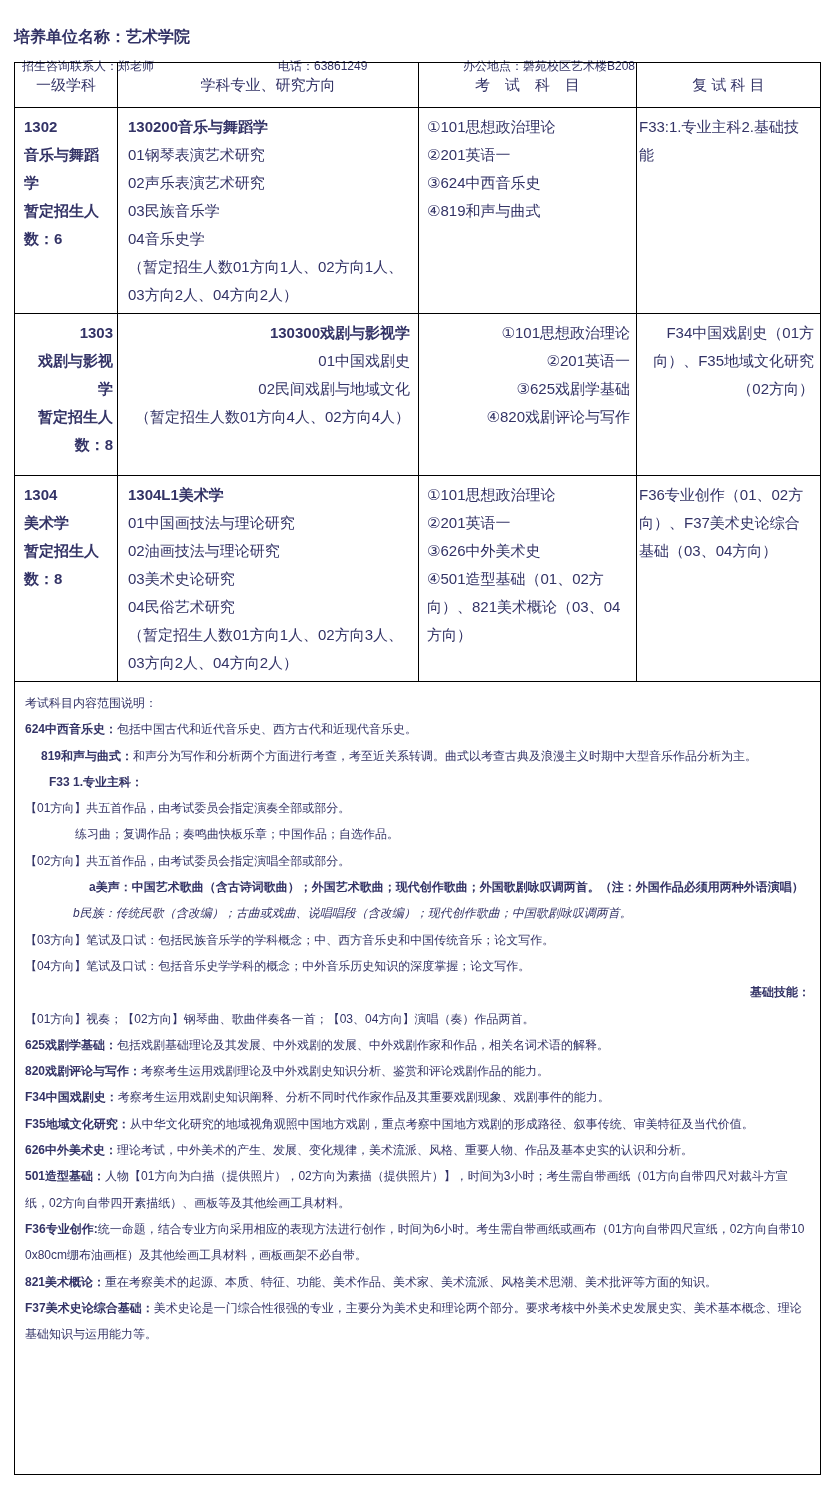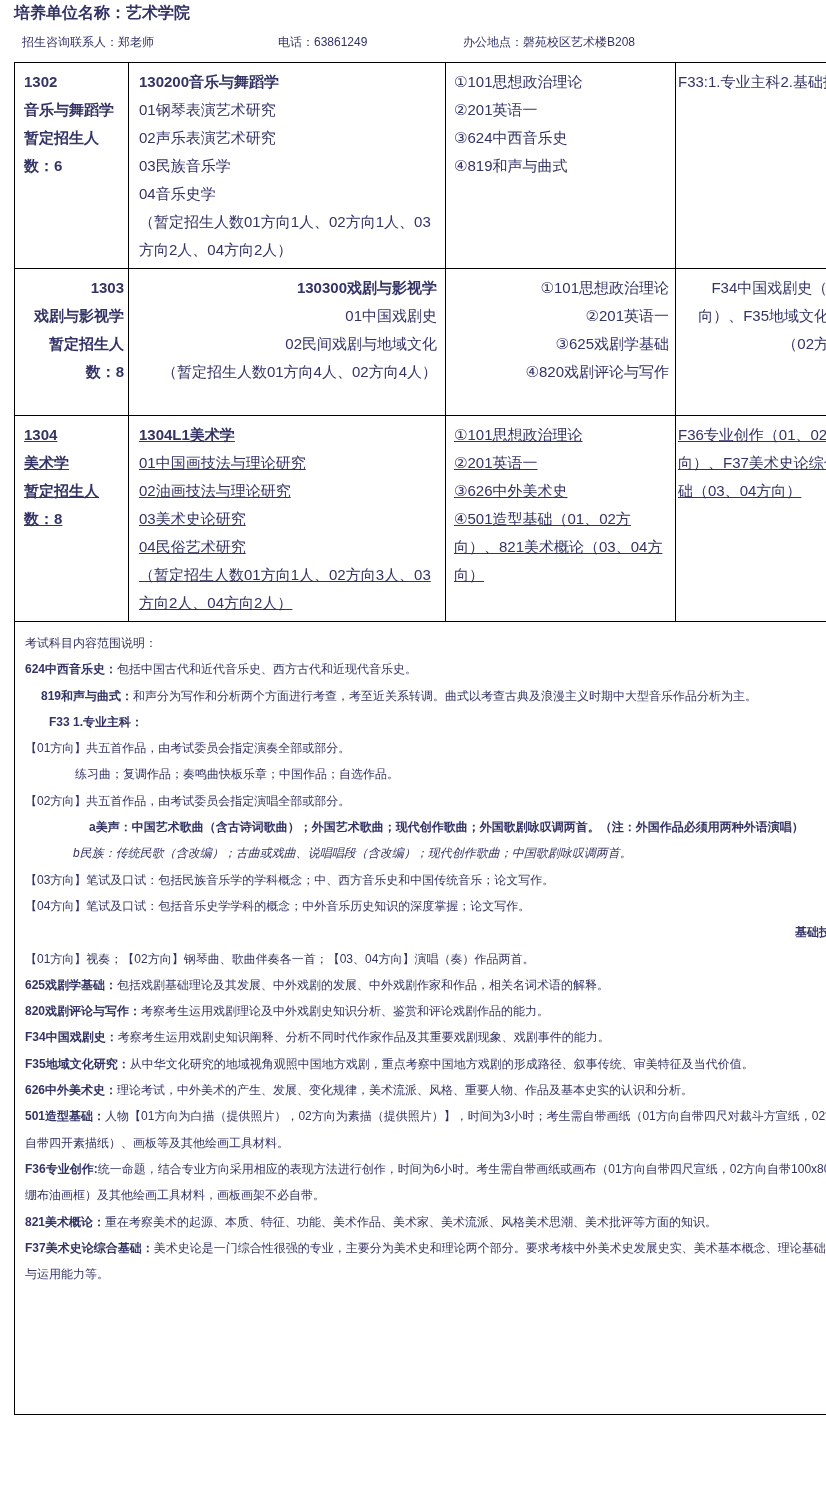--- a/index.html
+++ b/index.html
@@ -1,43 +1,43 @@
 <!DOCTYPE html>
 <html><head>
 <meta charset="utf-8">
 <style>
   html,body{margin:0;padding:0;background:#ffffff;}
   body{
     width:826px;height:1488px;position:relative;overflow:hidden;
     font-family:"Liberation Sans","DejaVu Sans",sans-serif;
     color:#333366;
   }
-  .doc-header{position:absolute;left:14px;top:0;width:798px;}
+  .doc-header{position:absolute;left:14px;top:24px;width:798px;}
   .title-line{margin:0;font-size:16px;font-weight:bold;line-height:26px;}
   .contact-line{margin:4px 0 0 8px;font-size:12px;line-height:24px;}
   .contact-line .seg1{display:inline-block;width:256px;}
   .contact-line .seg2{display:inline-block;width:185px;}
   table.main{
     position:absolute;left:14px;top:62px;width:798px;
     border-collapse:collapse;table-layout:fixed;
   }
   table.main td,table.main th{
     border:1px solid #000000;vertical-align:top;
     font-size:15px;word-break:break-all;
   }
   th.c1,td.c1{width:100px;}
   th.c2,td.c2{width:298px;}
   th.c3,td.c3{width:215px;}
   th.c4,td.c4{width:181px;}
   tr.hdr th{
     height:42px;vertical-align:middle;text-align:center;
     font-weight:normal;font-size:15px;
   }
-  tr.r1{height:204px;} tr.r2{height:147px;text-align:right;} tr.r3{height:204px;text-decoration:underline;}
-  td.c1{padding:5px 4px 8px 9px;}
+  tr.r1{height:204px;} tr.r2{height:147px;text-align:right;} tr.r3{height:204px;}
+  td.c1{padding:5px 4px 16px 9px;}
   td.c2{padding:5px 8px 4px 10px;}
   td.c3{padding:5px 6px 4px 8px;}
   td.c4{padding:5px 6px 4px 2px;}
   td p{margin:0;line-height:28px;}
   .b{font-weight:bold;}
   td.notes-cell{padding:8px 10px 6px 10px;height:778px;}
   .note{margin:0;line-height:26.3px;font-size:12px;}
   .ind24{padding-left:24px;}
   .ind32{padding-left:32px;text-align:right;}
   .ind48{padding-left:48px;font-style:italic;}
@@ -48,20 +48,26 @@
 </head>
 <body>
 
 <div class="doc-header">
   <p class="title-line"><span>培养单位名称：</span><span>艺术学院</span></p>
   <p class="contact-line"><span class="seg1">招生咨询联系人：郑老师</span><span class="seg2">电话：63861249</span><span class="seg3">办公地点：磬苑校区艺术楼B208</span></p>
 </div>
 
 <table class="main">
   <tbody>
+  <tr class="hdr">
+    <th class="c1">一级学科</th>
+    <th class="c2">学科专业、研究方向</th>
+    <th class="c3">考　试　科　目</th>
+    <th class="c4">复 试 科 目</th>
+  </tr>
 
   <tr class="r1">
     <td class="c1">
       <p class="b">1302</p>
       <p class="b">音乐与舞蹈学</p>
       <p class="b">暂定招生人数：6</p>
     </td>
     <td class="c2">
       <p class="b">130200音乐与舞蹈学</p>
       <p>01钢琴表演艺术研究</p>

